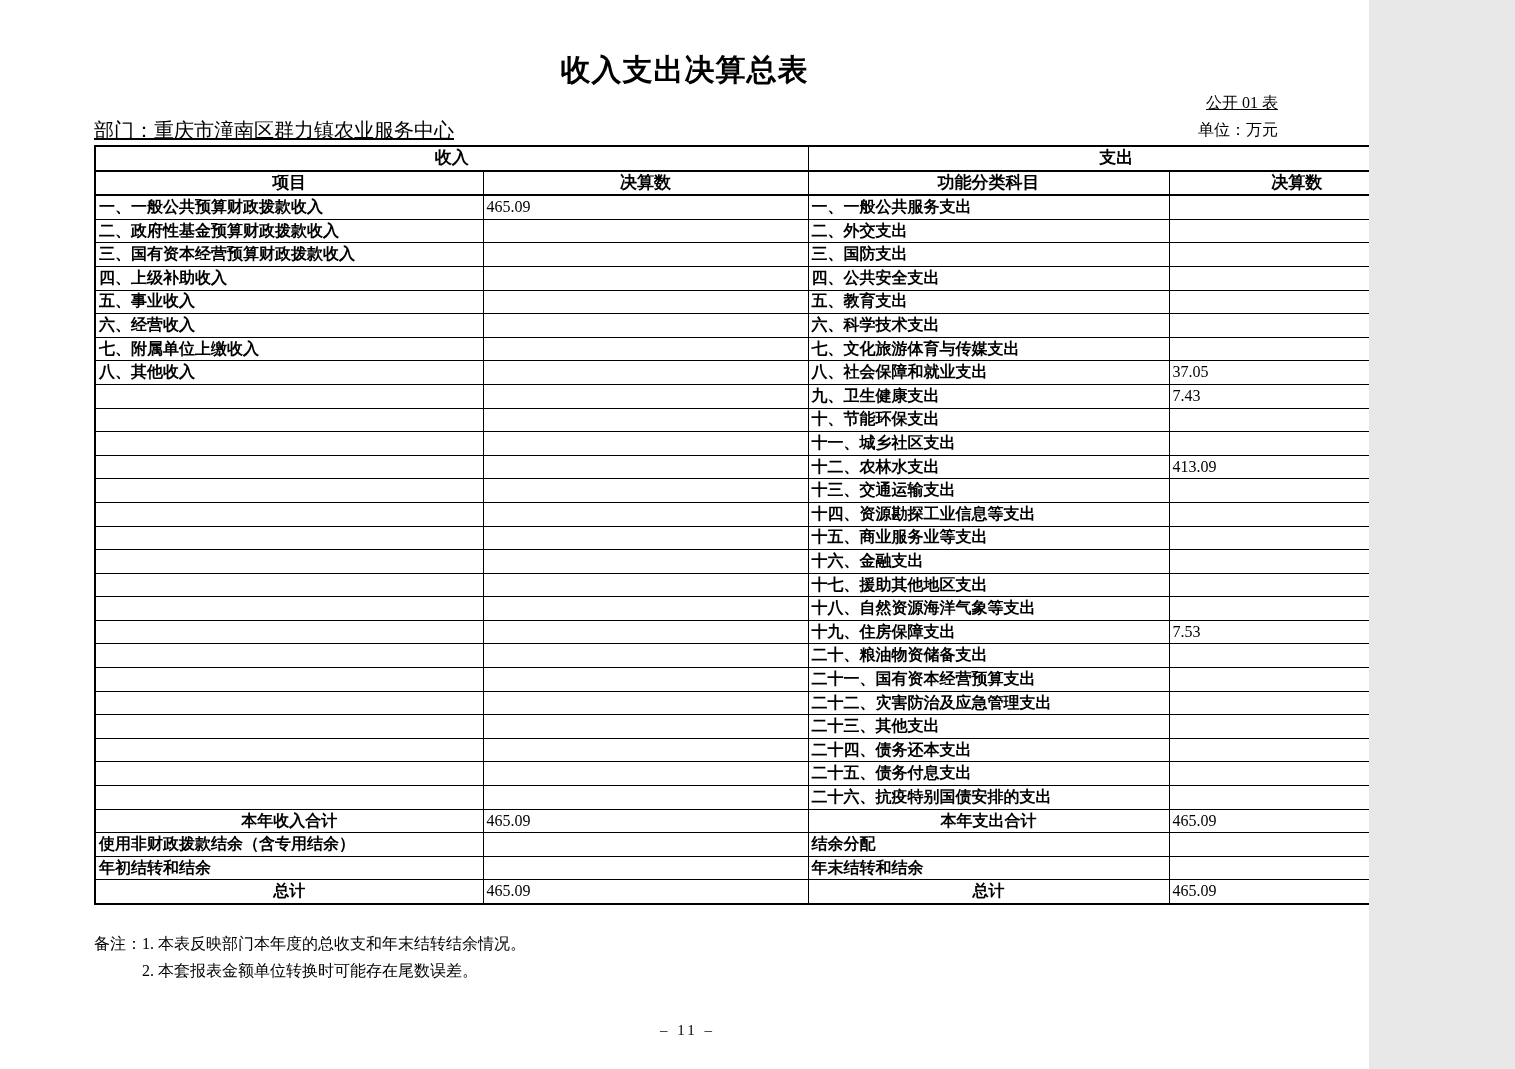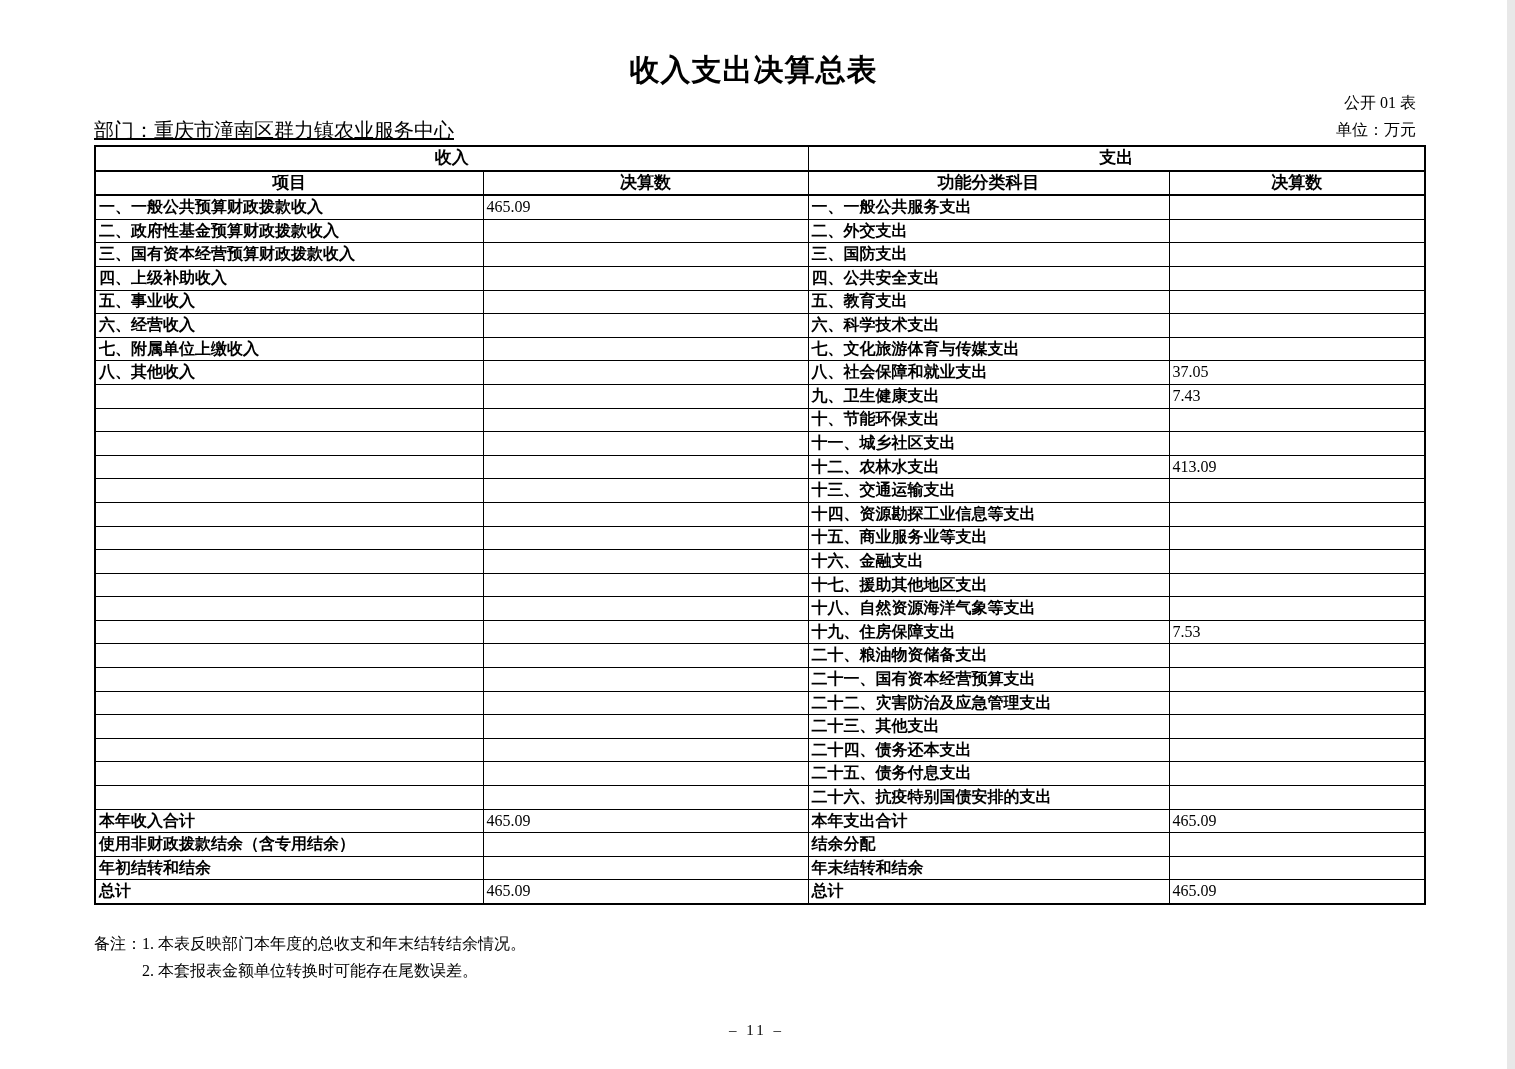--- a/index.html
+++ b/index.html
@@ -1,36 +1,37 @@
 <!DOCTYPE html>
 <html><head>
 <meta charset="utf-8">
 <style>
   html, body { margin: 0; padding: 0; background: #e8e8e8; }
   .page {
     position: relative;
-    width: 1507px;
+    width: 1369px;
     height: 1069px;
     background: #ffffff;
     font-family: "Liberation Serif", "DejaVu Serif", serif;
     color: #000000;
     overflow: hidden;
   }
   .title {
     position: absolute;
     top: 50px; left: 0; width: 100%;
     text-align: center;
     font-size: 30px;
     font-weight: bold;
     letter-spacing: 1px;
   }
   .table-code {
     position: absolute;
     top: 93px; right: 91px;
     font-size: 16px;
+    text-decoration: underline;
   }
   .dept {
     position: absolute;
     top: 117px; left: 94px;
     font-size: 20px;
     text-decoration: underline;
   }
   .unit {
     position: absolute;
     top: 120px; right: 91px;
@@ -56,21 +57,21 @@
     vertical-align: middle;
   }
   tr.h1 td, tr.h2 td {
     text-align: center;
     font-weight: bold;
     font-size: 17px;
     border-bottom: 2px solid #000;
   }
   td.lbl { font-weight: bold; text-align: left; margin-top: 11px; }
   td.val { }
-  td.ctr { text-align: left; }
+  td.ctr { text-align: center; }
   .notes {
     position: absolute;
     top: 930px; left: 94px;
     font-size: 16px;
     display: flex;
   }
   .notes-label { line-height: 27px; }
   .notes-lines div { line-height: 27px; }
   .footer {
     position: absolute;

